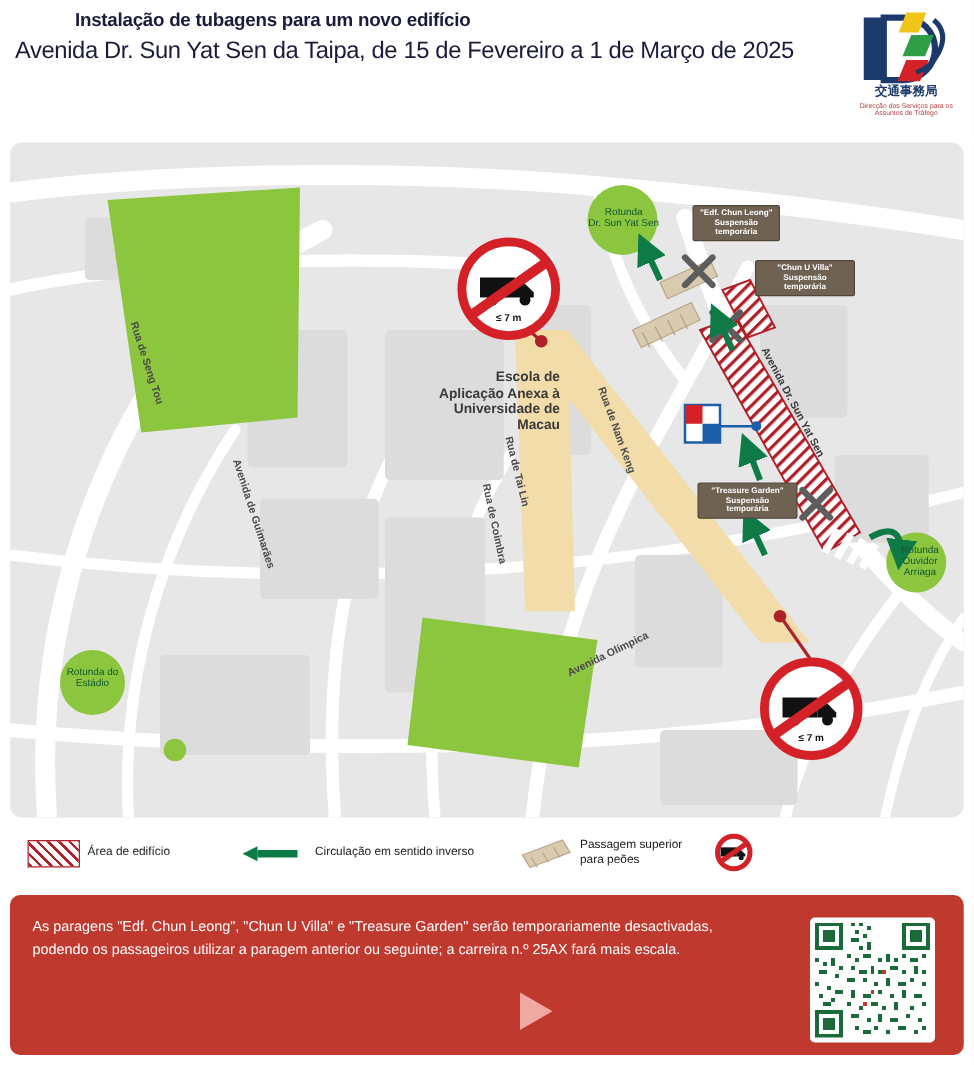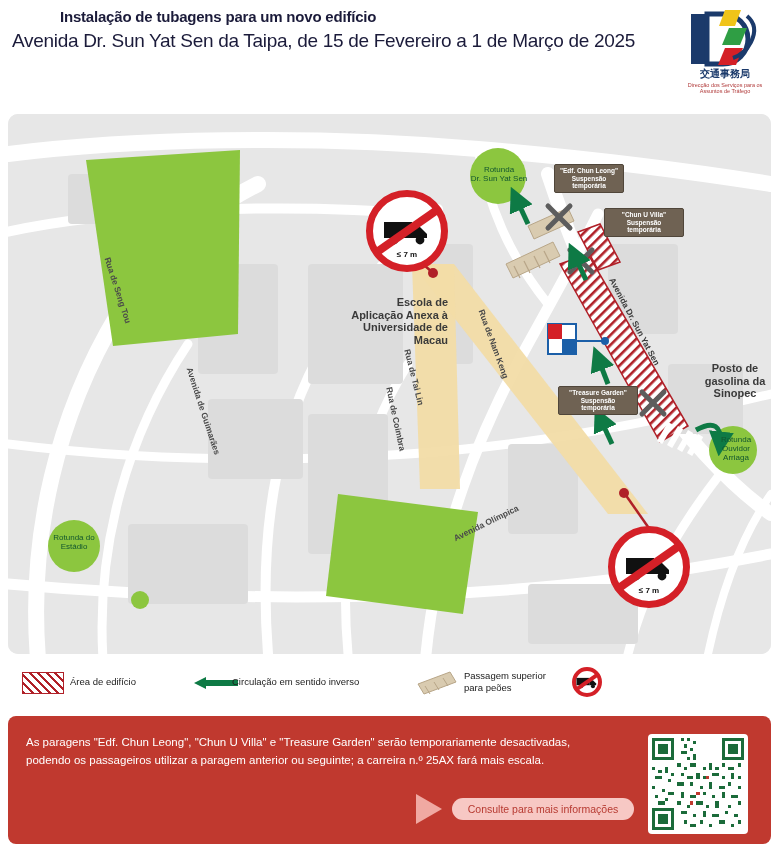--- a/index.html
+++ b/index.html
@@ -278,23 +278,20 @@
     <div class="bar"></div>
     <div style="position:absolute;left:0;bottom:6px;width:100%;text-align:center;font-size:8px;font-weight:bold;color:#111;">≤ 7 m</div>
   </div>
 
 
   <div class="map-label" style="left:322px;top:182px;width:118px;white-space:pre-line;font-size:11px;text-align:right;">Escola de
 Aplicação Anexa à
 Universidade de
 Macau</div>
 
-  <div class="map-label" style="left:686px;top:248px;width:82px;white-space:pre-line;font-size:11px;">Posto de
-gasolina da
-Sinopec</div>
 
   <div class="rot-label" style="left:448px;top:52px;width:86px;white-space:pre-line;">Rotunda
 Dr. Sun Yat Sen</div>
   <div class="rot-label" style="left:698px;top:322px;width:60px;white-space:pre-line;">Rotunda
 Ouvidor
 Arriaga</div>
   <div class="rot-label" style="left:28px;top:420px;width:76px;white-space:pre-line;">Rotunda do
 Estádio</div>
 
   <div class="bus-box" style="left:546px;top:50px;width:62px;">
@@ -325,21 +322,21 @@
 </div>
 
 <div class="legend">
   <div class="hatch-swatch" style="left:14px;top:10px;"></div>
   <div class="legend-item" style="left:62px;top:14px;">Área de edifício</div>
 
   <svg style="position:absolute;left:186px;top:14px;" width="46" height="14">
     <line x1="44" y1="7" x2="12" y2="7" stroke="#0e7a45" stroke-width="6"></line>
     <path d="M0 7 L12 1 L12 13 Z" fill="#0e7a45"></path>
   </svg>
-  <div class="legend-item" style="left:224px;top:14px;">Circulação em sentido inverso</div>
+  <div class="legend-item" style="left:244px;top:14px;">Circulação em sentido inverso</div>
 
   <svg class="ped-swatch" style="left:408px;top:8px;" width="42" height="26">
     <path d="M2 14 L34 2 L40 12 L8 24 Z" fill="#d9cbb0" stroke="#b8a688" stroke-width="1"></path>
     <g stroke="#b8a688" stroke-width="1">
         <line x1="9" y1="16" x2="14" y2="24"></line>
         <line x1="18" y1="12" x2="23" y2="20"></line>
         <line x1="27" y1="8" x2="32" y2="16"></line>
       </g>
   </svg>
   <div class="legend-item" style="left:456px;top:8px;white-space:pre-line;">Passagem superior
@@ -353,21 +350,20 @@
       <circle cx="37" cy="24" r="4.4" fill="#111"></circle>
     </svg>
     <div class="bar"></div>
   </div>
 </div>
 
 <div class="footer">
   <div class="footer-text">As paragens "Edf. Chun Leong", "Chun U Villa" e "Treasure Garden" serão temporariamente desactivadas, podendo os passageiros utilizar a paragem anterior ou seguinte; a carreira n.º 25AX fará mais escala.</div>
 
   <div class="consult-arrow"></div>
-  <div class="consult-pill">Consulte para mais informações</div>
 
   <div class="qr-box">
     <svg width="92" height="92" viewBox="0 0 29 29" shape-rendering="crispEdges">
       <rect width="29" height="29" fill="#ffffff"></rect>
       <g fill="#1b6b3a">
         <rect x="0" y="0" width="7" height="7"></rect>
           <rect x="1" y="1" width="5" height="5" fill="#fff"></rect>
           <rect x="2" y="2" width="3" height="3"></rect>
         <rect x="22" y="0" width="7" height="7"></rect>
           <rect x="23" y="1" width="5" height="5" fill="#fff"></rect>

